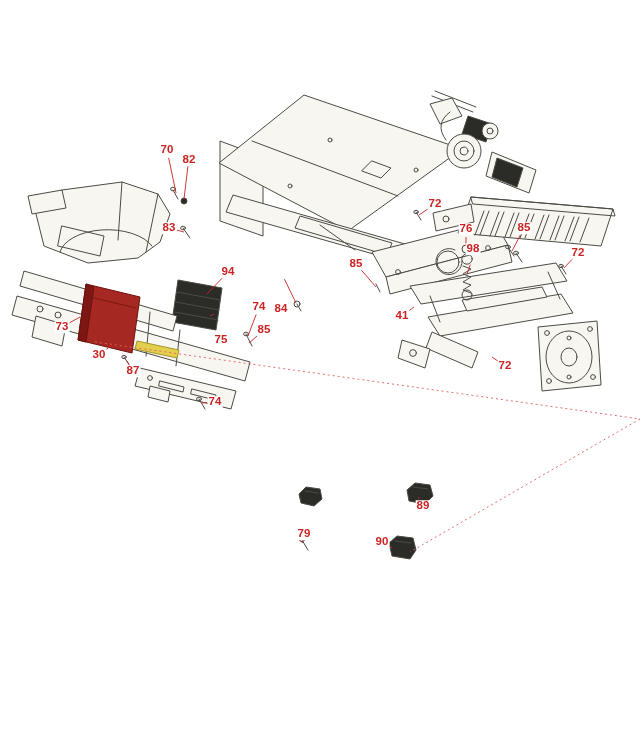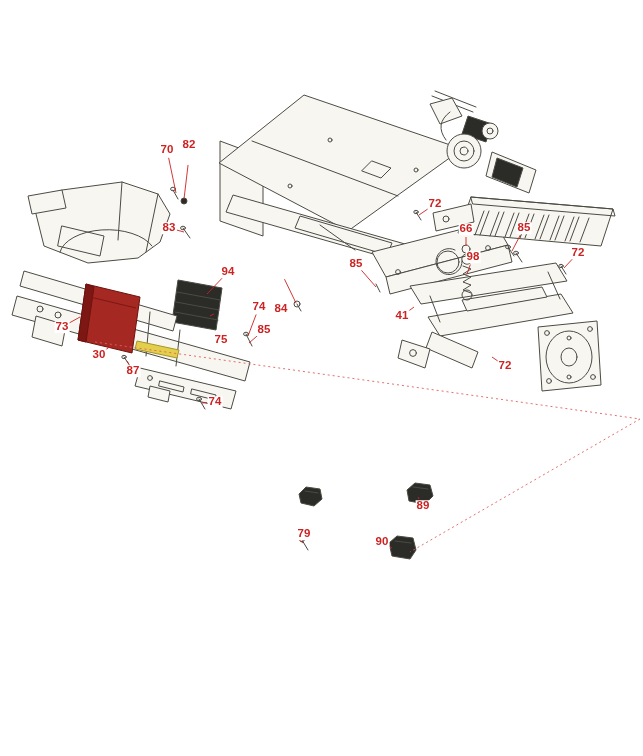--- a/index.html
+++ b/index.html
@@ -225,36 +225,36 @@
       <line x1="408.4" y1="311.2" x2="414" y2="307" class="leader"></line>
       <line x1="572.5414539971199" y1="258.84844214594295" x2="564" y2="268" class="leader"></line>
       <line x1="498.42246246684977" y1="361.44632016935753" x2="492" y2="357" class="leader"></line>
       <line x1="298.19165839362654" y1="539.0659023220582" x2="303" y2="543" class="leader"></line>
       <line x1="419.11485655057095" y1="499.0067417910277" x2="418" y2="497" class="leader"></line>
       <line x1="388.85994340570034" y1="546.1159660434203" x2="392" y2="548" class="leader"></line>
     </svg>
 
   <div id="callout-layer">
       <div class="callout" style="left: 167px; top: 150px;">70</div>
-      <div class="callout" style="left: 189px; top: 145px;">82</div>
+      <div class="callout" style="left: 189px; top: 160px;">82</div>
       <div class="callout" style="left: 169px; top: 228px;">83</div>
       <div class="callout" style="left: 228px; top: 272px;">94</div>
       <div class="callout" style="left: 281px; top: 272px; margin-top: 37px;">84</div>
       <div class="callout" style="left: 221px; top: 319px; margin-top: 21px;">75</div>
       <div class="callout" style="left: 259px; top: 307px;">74</div>
       <div class="callout" style="left: 264px; top: 330px;">85</div>
       <div class="callout" style="left: 62px; top: 327px;">73</div>
       <div class="callout" style="left: 99px; top: 355px;">30</div>
       <div class="callout" style="left: 133px; top: 371px; text-align: right;">87</div>
       <div class="callout" style="left: 215px; top: 402px;">74</div>
       <div class="callout" style="left: 356px; top: 264px;">85</div>
       <div class="callout" style="left: 435px; top: 204px;">72</div>
-      <div class="callout" style="left: 466px; top: 229px;">66</div>
+      <div class="callout" style="left: 466px; top: 229px;">76</div>
       <div class="callout" style="left: 524px; top: 228px;">85</div>
-      <div class="callout" style="left: 473px; top: 257px;">98</div>
+      <div class="callout" style="left: 473px; top: 249px;">98</div>
       <div class="callout" style="left: 402px; top: 316px;">41</div>
       <div class="callout" style="left: 578px; top: 253px;">72</div>
       <div class="callout" style="left: 505px; top: 366px;">72</div>
       <div class="callout" style="left: 304px; top: 534px;">79</div>
       <div class="callout" style="left: 423px; top: 506px; text-align: center;">89</div>
       <div class="callout" style="left: 382px; top: 542px;">90</div>
     </div>
 </div>
 
 </body></html>

